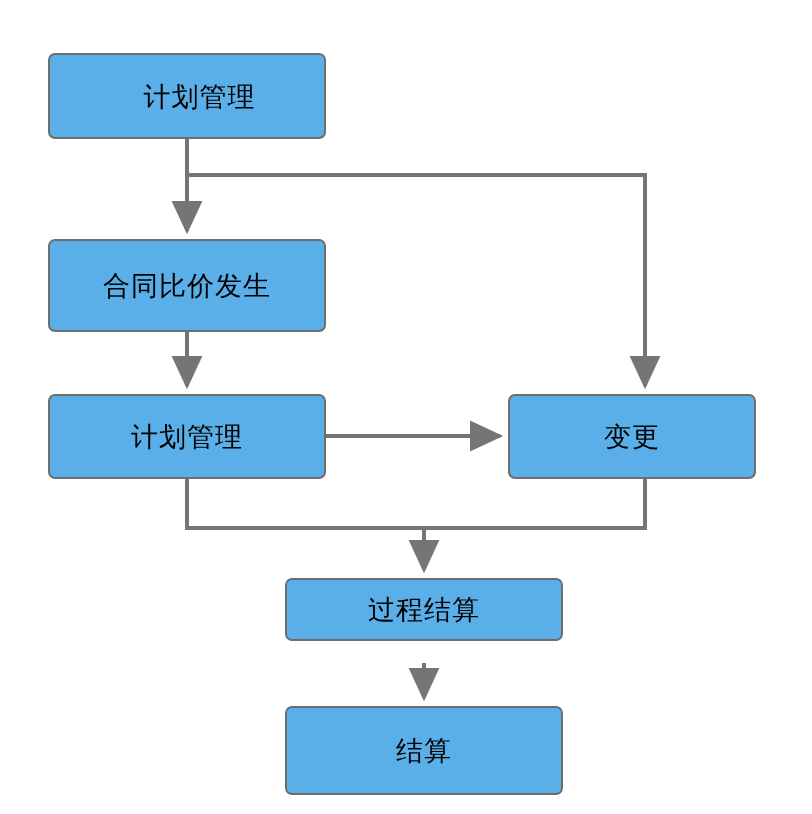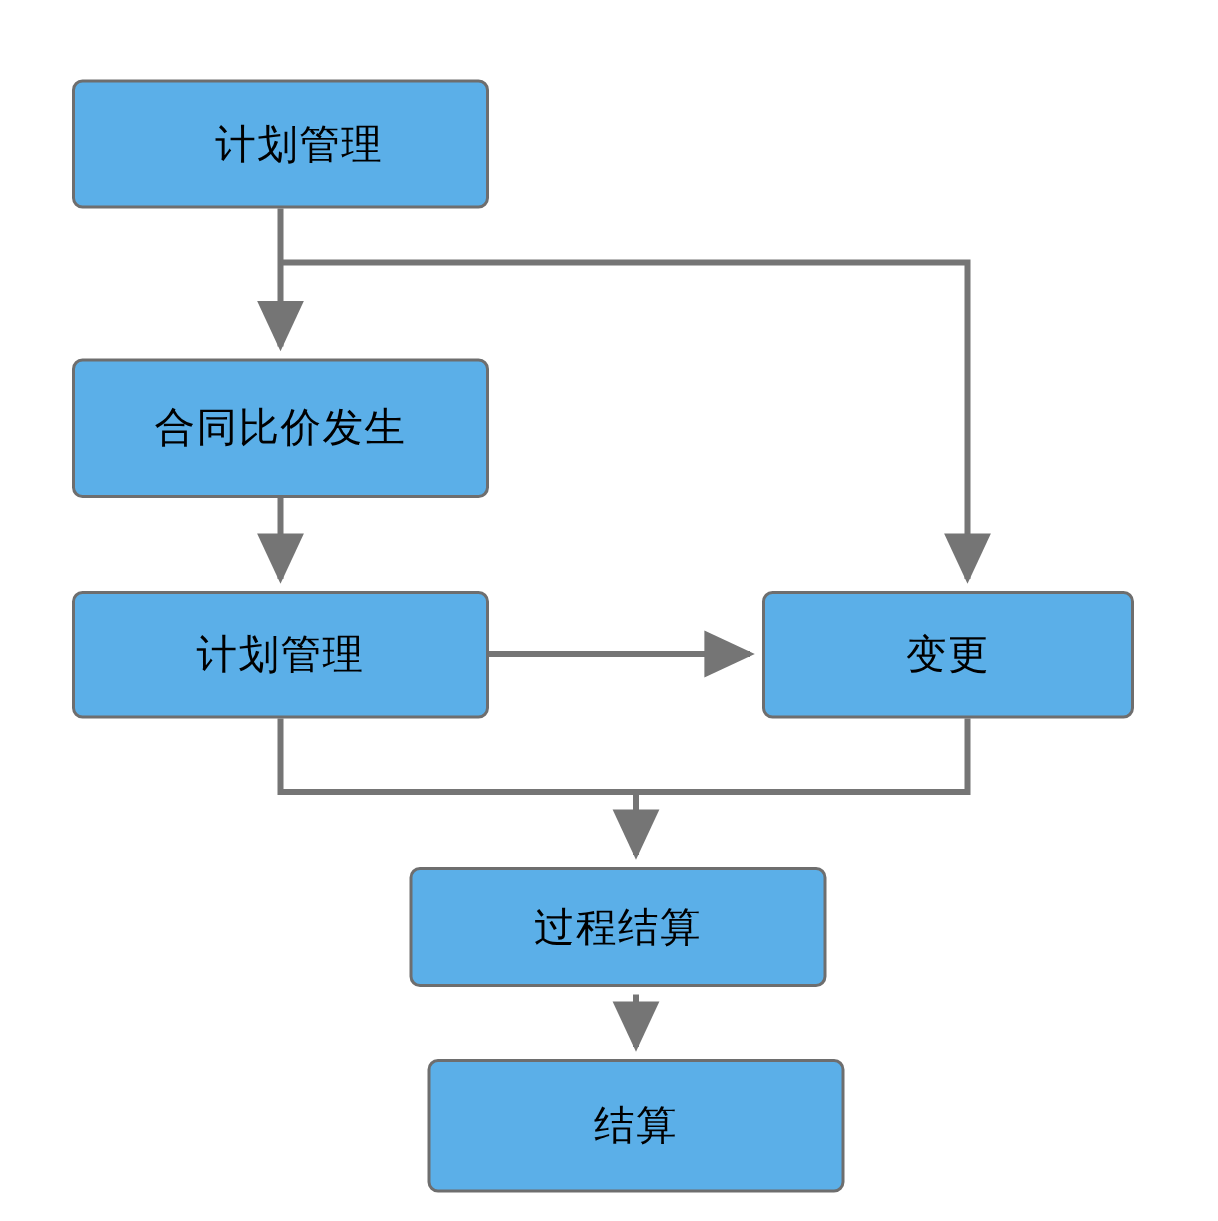--- a/index.html
+++ b/index.html
@@ -87,21 +87,21 @@
   </div>
 
   <div class="node" style="left:48px; top:394px; width:278px; height:85px;">
     <span class="node-label">计划管理</span>
   </div>
 
   <div class="node" style="left:508px; top:394px; width:248px; height:85px;">
     <span class="node-label">变更</span>
   </div>
 
-  <div class="node" style="left:273px; top:578px; width:278px; height:80px;align-items:center;">
+  <div class="node" style="left:285px; top:578px; width:278px; height:63px;align-items:center;">
     <span class="node-label">过程结算</span>
   </div>
 
   <div class="node" style="left:285px; top:706px; width:278px; height:89px;">
     <span class="node-label">结算</span>
   </div>
 
 </div>
 
 </body></html>

